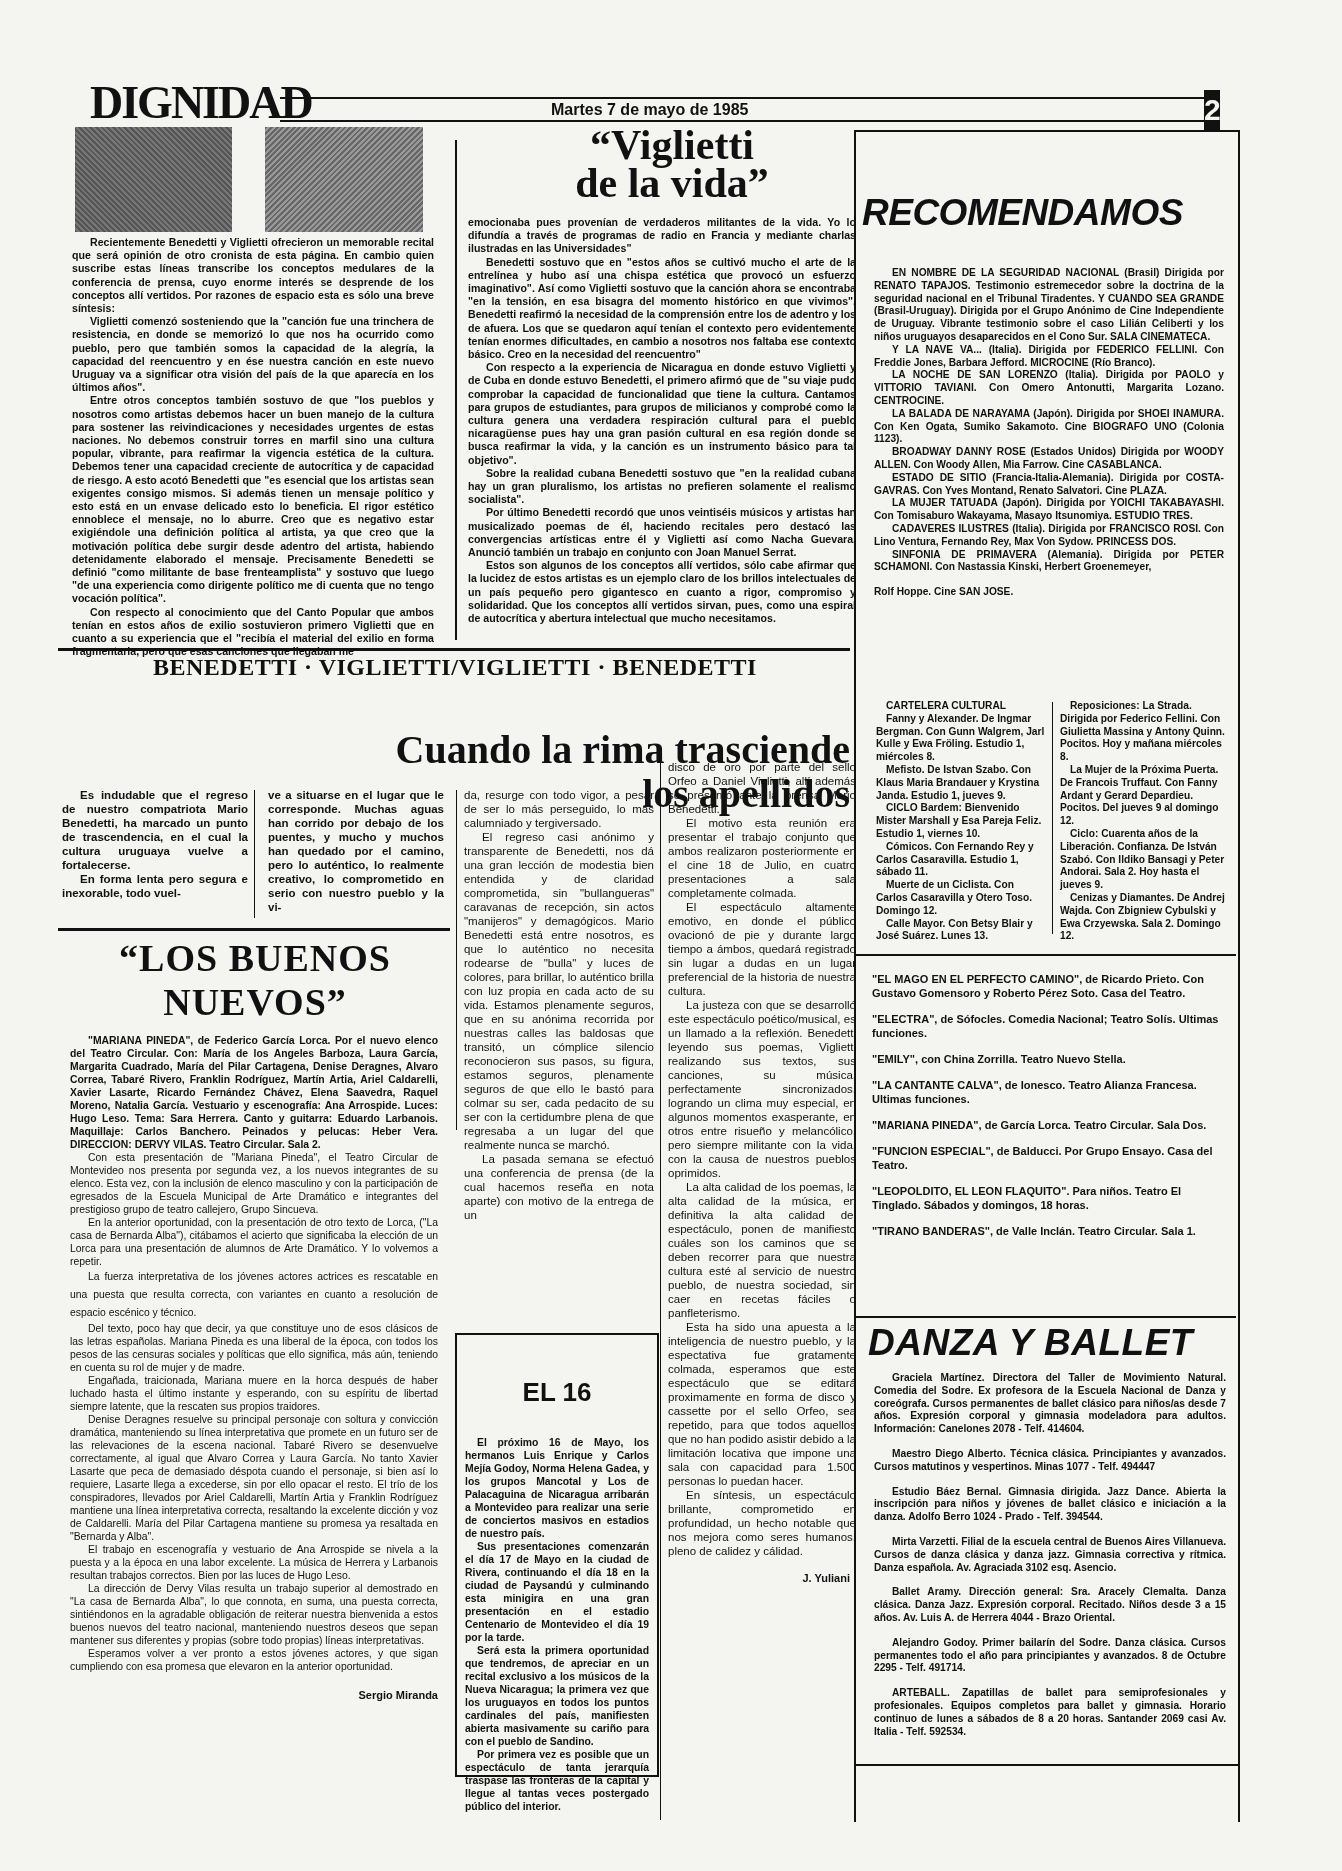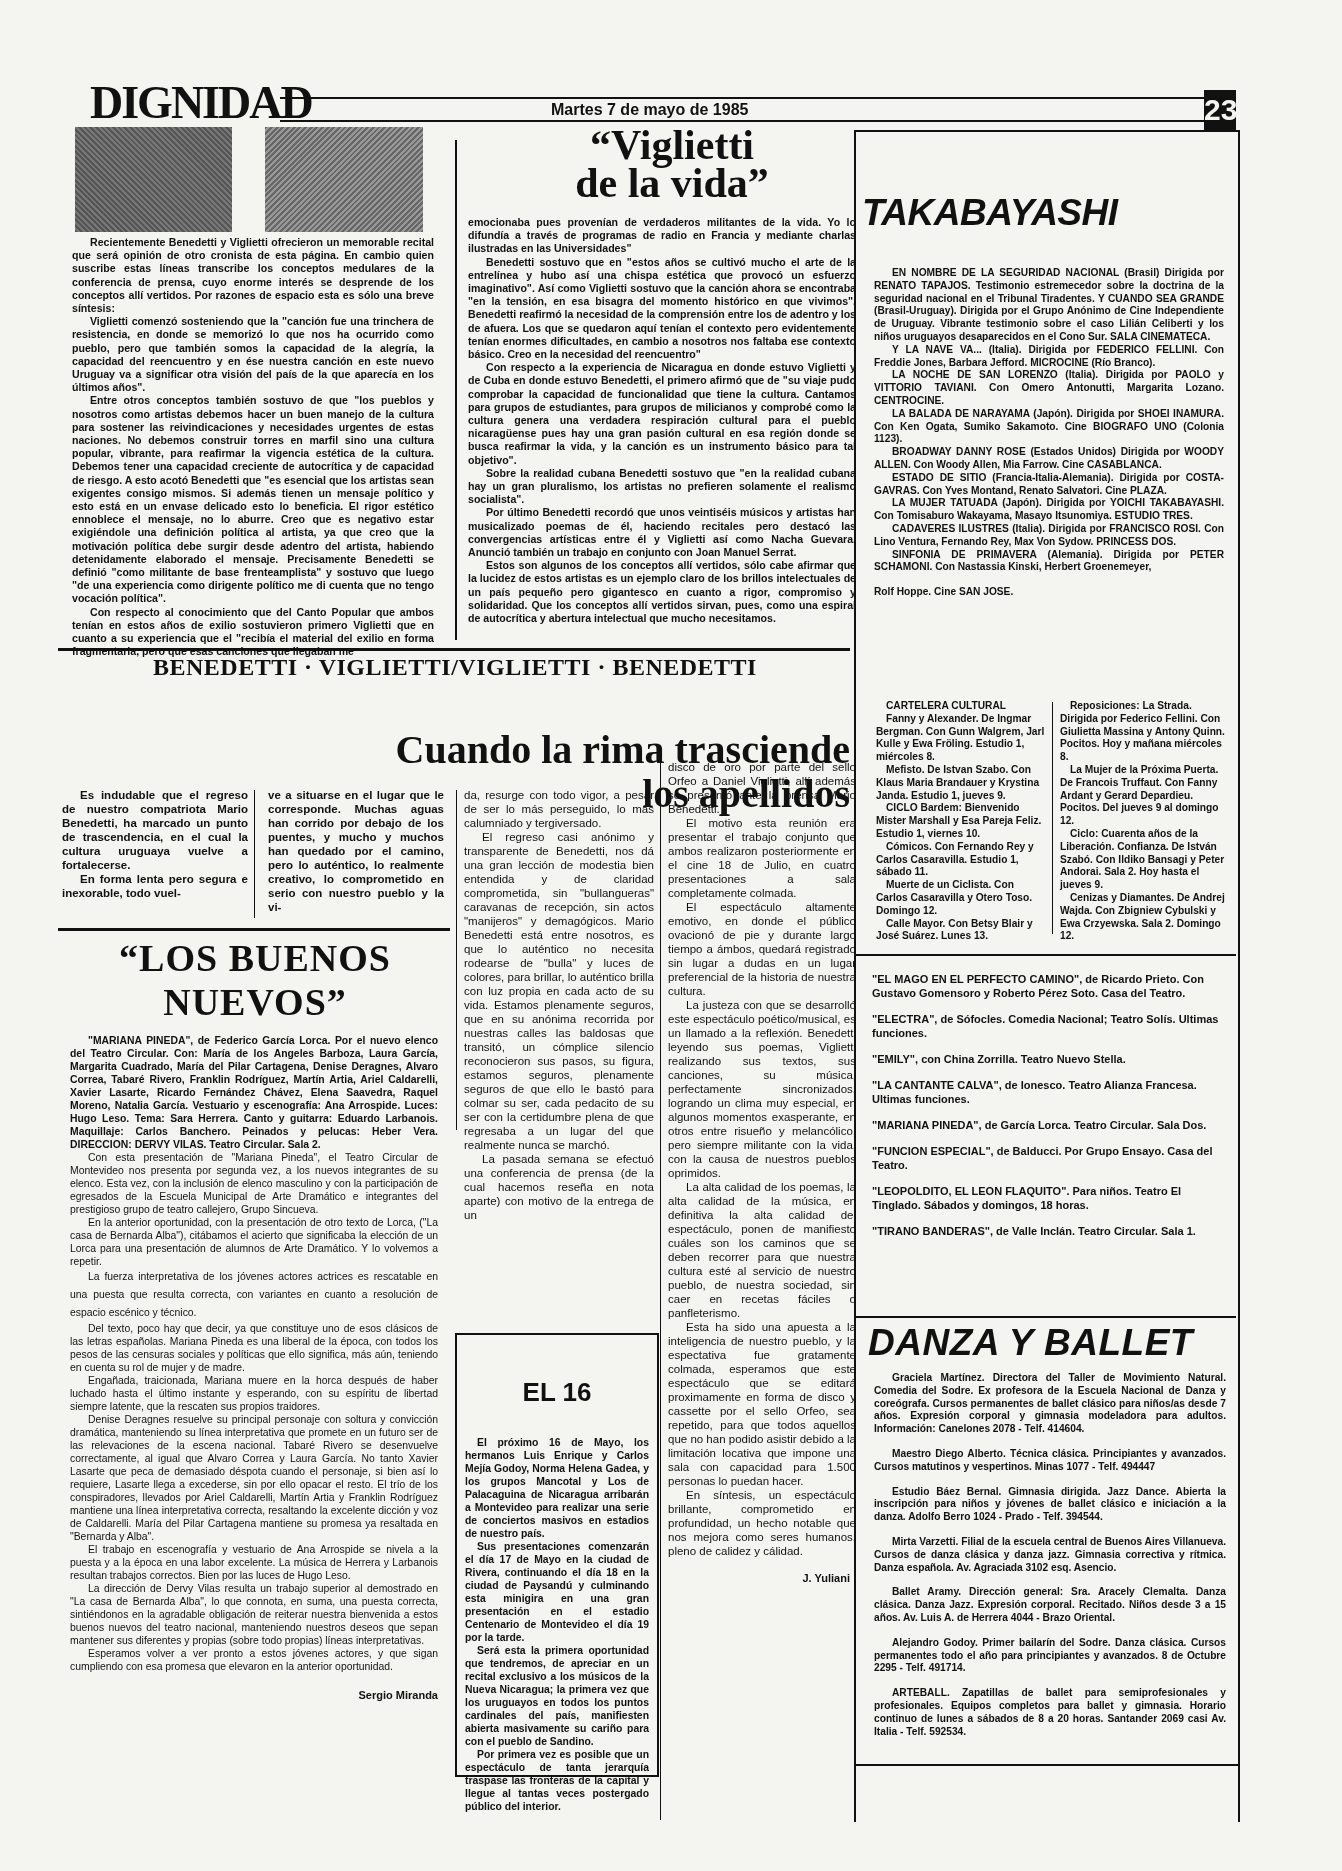--- a/index.html
+++ b/index.html
@@ -3,21 +3,21 @@
 <meta charset="utf-8">
 <style>
   html,body{margin:0;padding:0;}
   body{width:1342px;height:1871px;background:#f4f4f1;position:relative;overflow:hidden;font-family:"Liberation Sans",sans-serif;color:#111;}
   .abs{position:absolute;}
   .p{font-size:10.6px;line-height:13.2px;font-weight:bold;text-align:justify;margin:0;}
   .p .ind{display:inline-block;width:18px;}
   .masthead{left:50px;top:80px;font-family:"Liberation Serif",serif;font-weight:900;font-size:46px;letter-spacing:-2px;line-height:46px;margin-left:40px;}
   .rule{background:#111;}
   .date{left:545px;top:100px;font-size:16px;font-weight:bold;}
-  .pagenum{left:1204px;top:90px;width:32px;height:40px;background:#111;color:#f4f4f1;font-size:30px;font-weight:bold;text-align:center;line-height:40px;}
+  .pagenum{left:1204px;top:90px;width:16px;height:40px;background:#111;color:#f4f4f1;font-size:30px;font-weight:bold;text-align:center;line-height:40px;}
   .photo{background:repeating-linear-gradient(45deg,#555 0 2px,#777 2px 4px);}
   .serif-head{font-family:"Liberation Serif",serif;font-weight:900;}
   .italic-head{font-family:"Liberation Sans",sans-serif;font-weight:900;font-style:italic;}
   .box{border:2px solid #111;}
   .vline{background:#111;width:2px;}
   .sig{font-size:11px;font-weight:bold;}
   .small{font-size:10.2px;line-height:12.8px;font-weight:bold;}
   .para{margin:0 0 12px 0;}
 </style>
 </head>
@@ -47,21 +47,21 @@
 <div class="abs" style="left:468px;top:216px;width:388px;">
   <p class="p">emocionaba pues provenían de verdaderos militantes de la vida. Yo lo difundía a través de programas de radio en Francia y mediante charlas ilustradas en las Universidades"</p>
   <p class="p"><span class="ind"></span><span>Benedetti sostuvo que en "estos años se cultivó mucho el arte de la entrelínea y hubo así una chispa estética que provocó un esfuerzo imaginativo". Así como Viglietti sostuvo que la canción ahora se encontraba "en la tensión, en esa bisagra del momento histórico en que vivimos". Benedetti reafirmó la necesidad de la comprensión entre los de adentro y los de afuera. Los que se quedaron aquí tenían el contexto pero evidentemente tenían enormes dificultades, en cambio a nosotros nos faltaba ese contexto básico. Creo en la necesidad del reencuentro"</span></p>
   <p class="p"><span class="ind"></span><span>Con respecto a la experiencia de Nicaragua en donde estuvo Viglietti y de Cuba en donde estuvo Benedetti, el primero afirmó que de "su viaje pudo comprobar la capacidad de funcionalidad que tiene la cultura. Cantamos para grupos de estudiantes, para grupos de milicianos y comprobé como la cultura genera una verdadera respiración cultural para el pueblo nicaragüense pues hay una gran pasión cultural en esa región donde se busca reafirmar la vida, y la canción es un instrumento básico para tal objetivo".</span></p>
   <p class="p"><span class="ind"></span><span>Sobre la realidad cubana Benedetti sostuvo que "en la realidad cubana hay un gran pluralismo, los artistas no prefieren solamente el realismo socialista".</span></p>
   <p class="p"><span class="ind"></span><span>Por último Benedetti recordó que unos veintiséis músicos y artistas han musicalizado poemas de él, haciendo recitales pero destacó las convergencias artísticas entre él y Viglietti así como Nacha Guevara. Anunció también un trabajo en conjunto con Joan Manuel Serrat.</span></p>
   <p class="p"><span class="ind"></span><span>Estos son algunos de los conceptos allí vertidos, sólo cabe afirmar que la lucidez de estos artistas es un ejemplo claro de los brillos intelectuales de un país pequeño pero gigantesco en cuanto a rigor, compromiso y solidaridad. Que los conceptos allí vertidos sirvan, pues, como una espiral de autocrítica y abertura intelectual que mucho necesitamos.</span></p>
 </div>
 
 <div class="abs" style="left:854px;top:130px;width:382px;height:1690px;border-left:2px solid #111;border-right:2px solid #111;border-top:2px solid #111;"></div>
-<div class="abs italic-head" style="left:862px;top:192px;width:375px;font-size:37px;letter-spacing:-0.5px;">TAKABAYASHI</div>
+<div class="abs italic-head" style="left:862px;top:192px;width:375px;font-size:37px;letter-spacing:-0.5px;">RECOMENDAMOS</div>
 <div class="abs" style="left:874px;top:267px;width:350px;">
   <p class="small" style="margin:0;text-align:justify;"><span class="ind" style="display:inline-block;width:18px;"></span><span>EN NOMBRE DE LA SEGURIDAD NACIONAL (Brasil) Dirigida por RENATO TAPAJOS. Testimonio estremecedor sobre la doctrina de la seguridad nacional en el Tribunal Tiradentes. Y CUANDO SEA GRANDE (Brasil-Uruguay). Dirigida por el Grupo Anónimo de Cine Independiente de Uruguay. Vibrante testimonio sobre el caso Lilián Celiberti y los niños uruguayos desaparecidos en el Cono Sur. SALA CINEMATECA.</span></p>
   <p class="small" style="margin:0;text-align:justify;"><span style="display:inline-block;width:18px;"></span><span>Y LA NAVE VA... (Italia). Dirigida por FEDERICO FELLINI. Con Freddie Jones, Barbara Jefford. MICROCINE (Río Branco).</span></p>
   <p class="small" style="margin:0;text-align:justify;"><span style="display:inline-block;width:18px;"></span><span>LA NOCHE DE SAN LORENZO (Italia). Dirigida por PAOLO y VITTORIO TAVIANI. Con Omero Antonutti, Margarita Lozano. CENTROCINE.</span></p>
   <p class="small" style="margin:0;text-align:justify;"><span style="display:inline-block;width:18px;"></span><span>LA BALADA DE NARAYAMA (Japón). Dirigida por SHOEI INAMURA. Con Ken Ogata, Sumiko Sakamoto. Cine BIOGRAFO UNO (Colonia 1123).</span></p>
   <p class="small" style="margin:0;text-align:justify;"><span style="display:inline-block;width:18px;"></span><span>BROADWAY DANNY ROSE (Estados Unidos) Dirigida por WOODY ALLEN. Con Woody Allen, Mia Farrow. Cine CASABLANCA.</span></p>
   <p class="small" style="margin:0;text-align:justify;"><span style="display:inline-block;width:18px;"></span><span>ESTADO DE SITIO (Francia-Italia-Alemania). Dirigida por COSTA-GAVRAS. Con Yves Montand, Renato Salvatori. Cine PLAZA.</span></p>
   <p class="small" style="margin:0;text-align:justify;"><span style="display:inline-block;width:18px;"></span><span>LA MUJER TATUADA (Japón). Dirigida por YOICHI TAKABAYASHI. Con Tomisaburo Wakayama, Masayo Itsunomiya. ESTUDIO TRES.</span></p>
   <p class="small" style="margin:0;text-align:justify;"><span style="display:inline-block;width:18px;"></span><span>CADAVERES ILUSTRES (Italia). Dirigida por FRANCISCO ROSI. Con Lino Ventura, Fernando Rey, Max Von Sydow. PRINCESS DOS.</span></p>
   <p class="small" style="margin:0;text-align:justify;"><span style="display:inline-block;width:18px;"></span><span>SINFONIA DE PRIMAVERA (Alemania). Dirigida por PETER SCHAMONI. Con Nastassia Kinski, Herbert Groenemeyer,</span></p>

